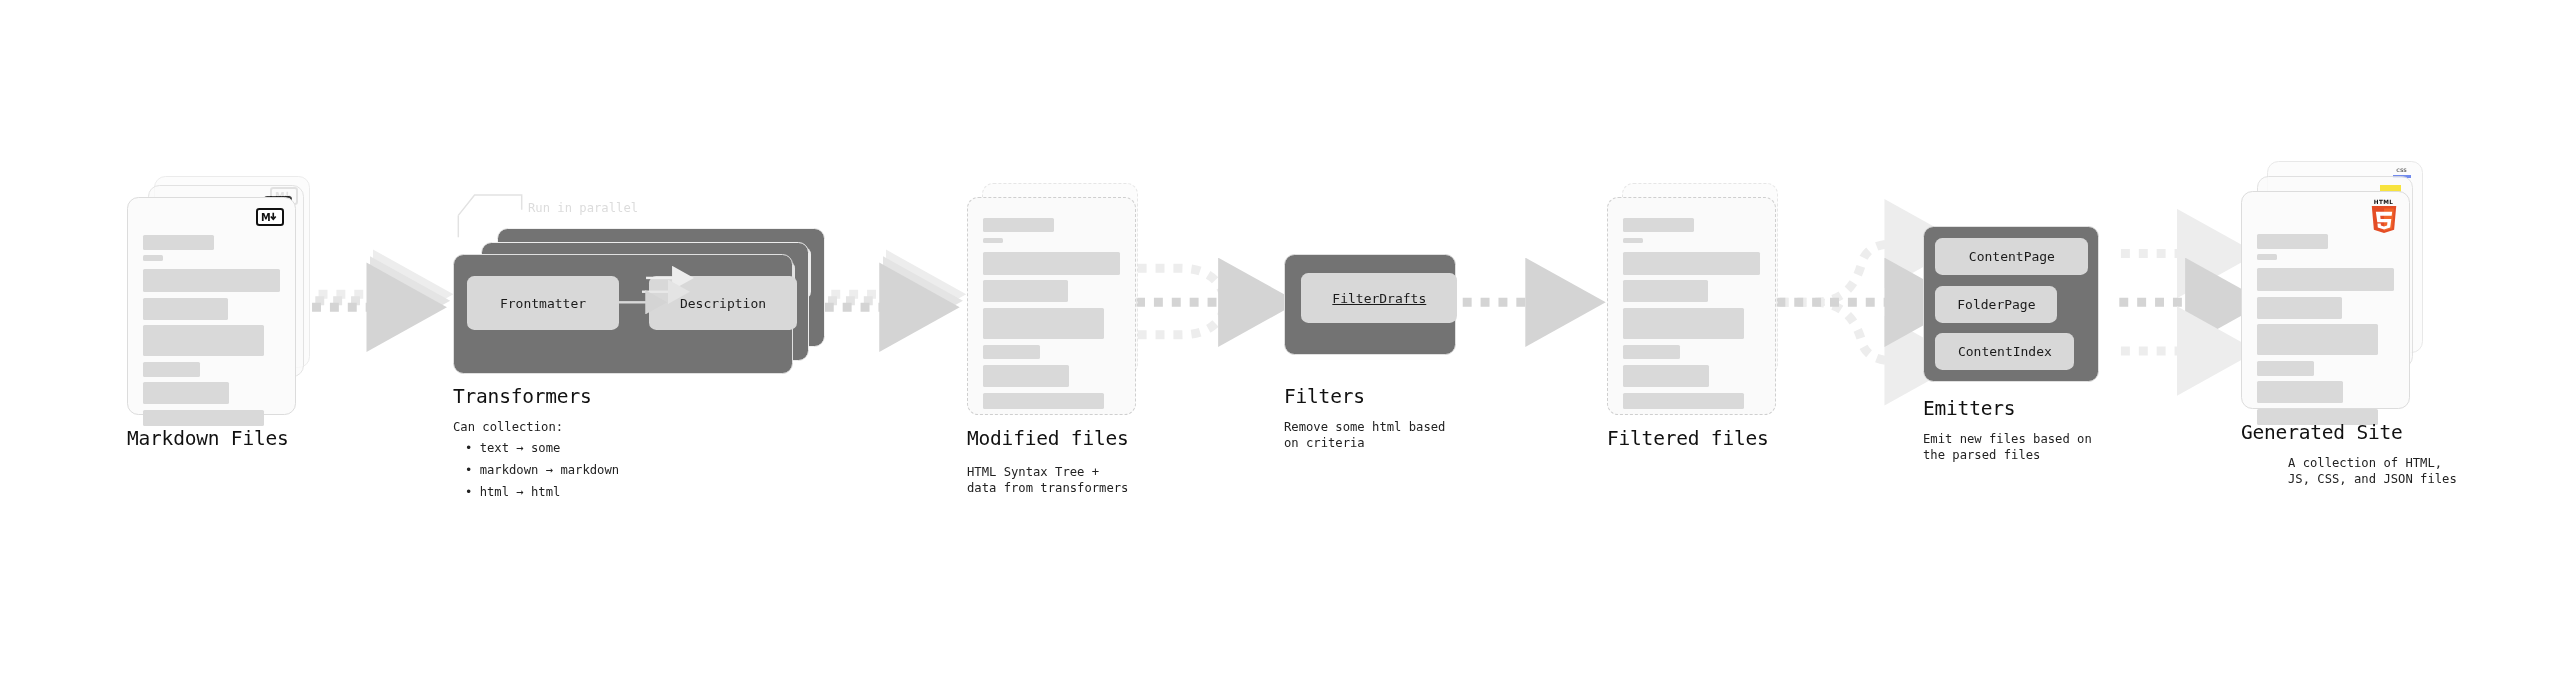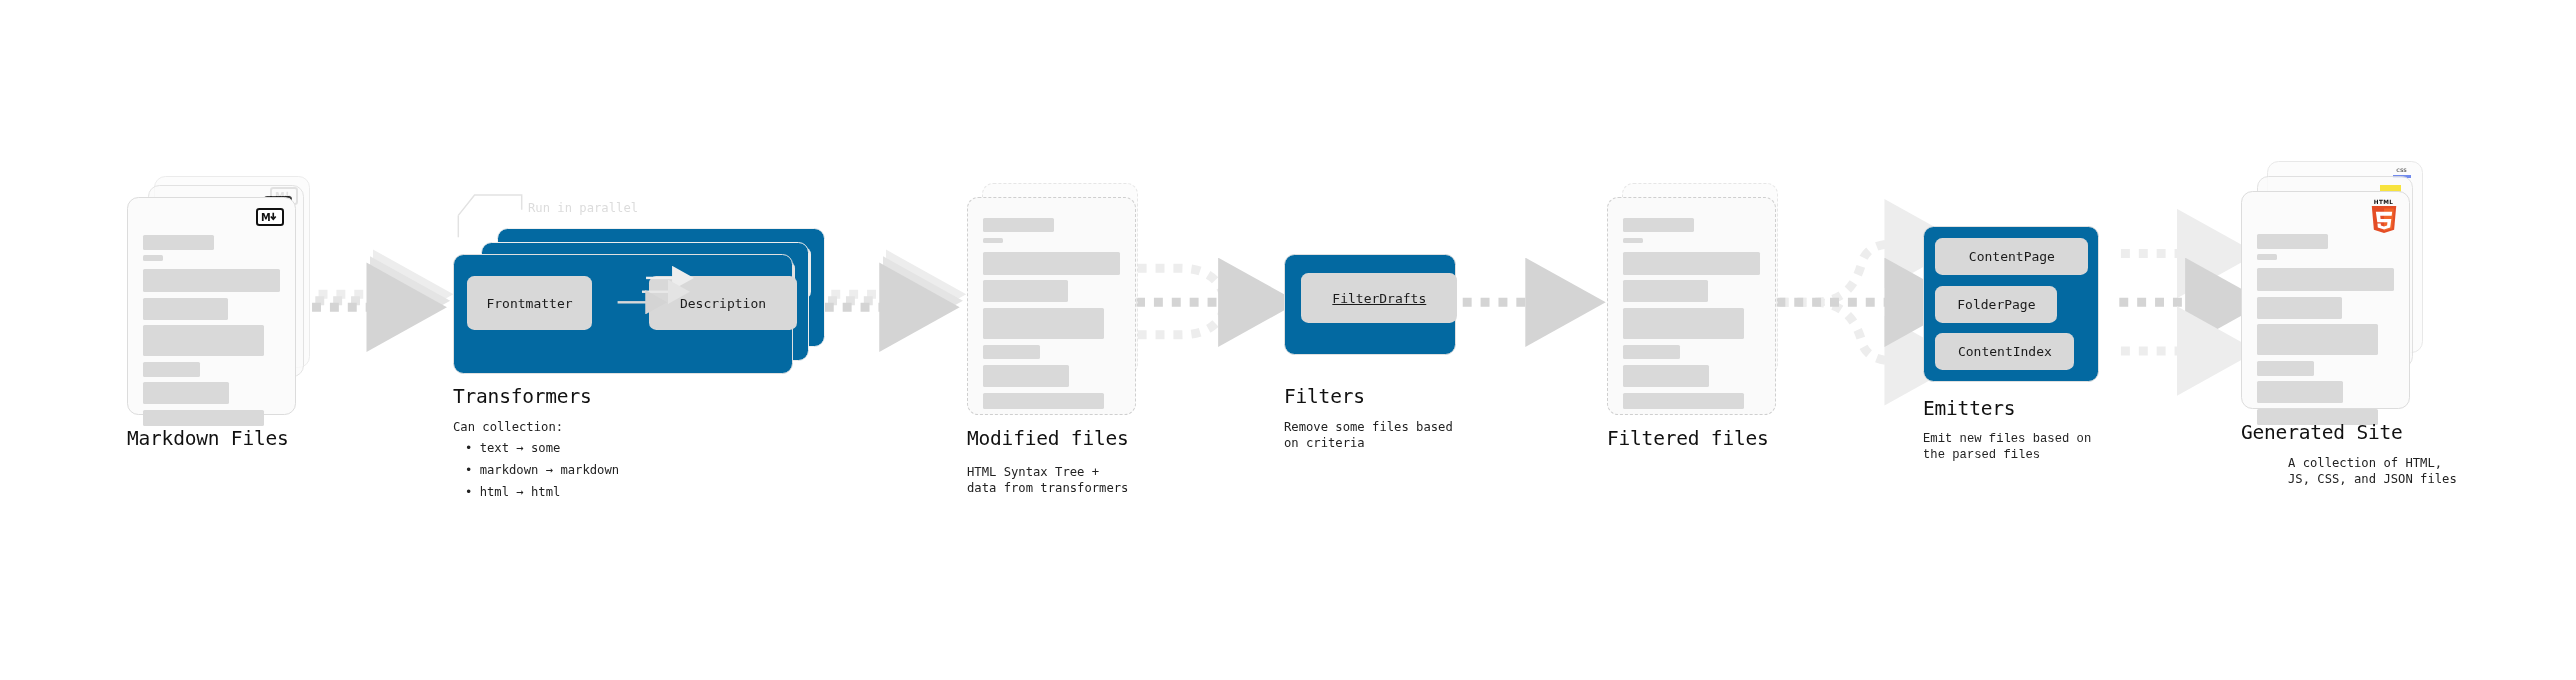--- a/index.html
+++ b/index.html
@@ -53,21 +53,21 @@
     font-family:"DejaVu Sans","Liberation Sans",sans-serif;
   }
   .css3-chip .bluebar{position:absolute;bottom:0;left:0;right:0;height:3.3px;background:#264de4;}
   .js-chip{width:21px;height:13px;background:#f7df1e;}
 
   
   .pbox{
     position:absolute;
     border:1.3px solid #e0e0e0;
     border-radius:10.6px;
-    background:#0369a1;
+    background:#737373;
     box-sizing:border-box;
   }
   .chip{
     position:absolute;
     background:#d8d8d8;
     border-radius:7.3px;
     display:flex;align-items:center;justify-content:center;
     font-size:13px;color:#1b1b1b;white-space:nowrap;
     letter-spacing:0px;
   }
@@ -211,21 +211,21 @@
       <div class="chip" style="left:19.5px;top:18px;width:117px;height:52px;background:#ececec;color:transparent;"></div>
       <div class="chip" style="left:189px;top:18px;width:124px;height:52px;background:#ececec;color:transparent;"></div>
     </div>
 
     <div class="pbox" style="left:481px;top:242px;width:328px;height:119px;border-color:#ededed;">
       <div class="chip" style="left:19.5px;top:18px;width:117px;height:52px;background:#e2e2e2;color:transparent;"></div>
       <div class="chip" style="left:189px;top:18px;width:124px;height:52px;background:#e2e2e2;color:transparent;"></div>
     </div>
 
     <div class="pbox" style="left:453px;top:254px;width:340px;height:120px;">
-      <div class="chip" style="left:13px;top:21px;width:125px;height:54px;">Frontmatter</div>
+      <div class="chip" style="left:13px;top:21px;width:152px;height:54px;">Frontmatter</div>
       <div class="chip" style="left:195px;top:21px;width:148px;height:54px;">Description</div>
     </div>
 
     <svg class="ov" viewBox="0 0 3170 838">
       <path d="M795,342 L830,342" stroke="#eeeeee" stroke-width="3" marker-end="url(#ahL)" fill="none"></path>
       <path d="M790,359 L825,359" stroke="#e8e8e8" stroke-width="3" marker-end="url(#ahM)" fill="none"></path>
       <path d="M760,372 L797,372" stroke="#d8d8d8" stroke-width="3" marker-end="url(#ah)" fill="none"></path>
     </svg>
 
     <div class="title" style="left:453px;top:385px;">Transformers</div>
@@ -252,21 +252,21 @@
     <div class="title" style="left:967px;top:427px;">Modified files</div>
     <div class="sub" style="left:967px;top:464px;">HTML Syntax Tree +
 data from transformers</div>
   </div>
 
   <div class="node">
     <div class="pbox" style="left:1284px;top:254px;width:172px;height:101px;">
       <div class="chip" style="left:16.3px;top:18px;width:156px;height:50px;text-decoration:underline;">FilterDrafts</div>
     </div>
     <div class="title" style="left:1284px;top:385px;">Filters</div>
-    <div class="sub" style="left:1284px;top:419px;">Remove some files based
+    <div class="sub" style="left:1284px;top:419px;">Remove some html based
 on criteria</div>
   </div>
 
   <div class="node">
     <div class="doc dashed" style="left:1622px;top:183px;width:156px;height:192px;opacity:.5;"></div>
     <div class="doc dashed" style="left:1607px;top:197px;width:169px;height:218px;">
       <div class="lines" style="top:19.5px;">
         <div class="bar" style="width:52%;height:14.6px;"></div>
         <div class="bar" style="width:15%;height:5.7px;margin-bottom:8.1px;"></div>
         <div class="bar" style="width:100%;height:23px;"></div>
@@ -280,21 +280,21 @@
     <div class="title" style="left:1607px;top:427px;text-align:center;">Filtered files</div>
   </div>
 
   <div class="node">
     <div class="pbox" style="left:1923px;top:226px;width:176px;height:156px;">
       <div class="chip" style="left:11.4px;top:11.4px;width:153px;height:37px;">ContentPage</div>
       <div class="chip" style="left:11.4px;top:59px;width:122px;height:37px;">FolderPage</div>
       <div class="chip" style="left:11.4px;top:106px;width:139px;height:37px;">ContentIndex</div>
     </div>
     <div class="title" style="left:1923px;top:397px;">Emitters</div>
-    <div class="sub" style="left:1923px;top:431px;font-family:Liberation Mono, monospace;">Emit new files based on
+    <div class="sub" style="left:1923px;top:431px;">Emit new files based on
 the parsed files</div>
   </div>
 
   <div class="node">
 
     <div class="doc" style="left:2267px;top:161px;width:156px;height:192px;opacity:.65;">
       <div class="doc-badge" style="top:6.5px;right:11.4px;">
         <div class="css3-chip">
             <div class="lab">CSS</div>
             <div class="bluebar"></div>

